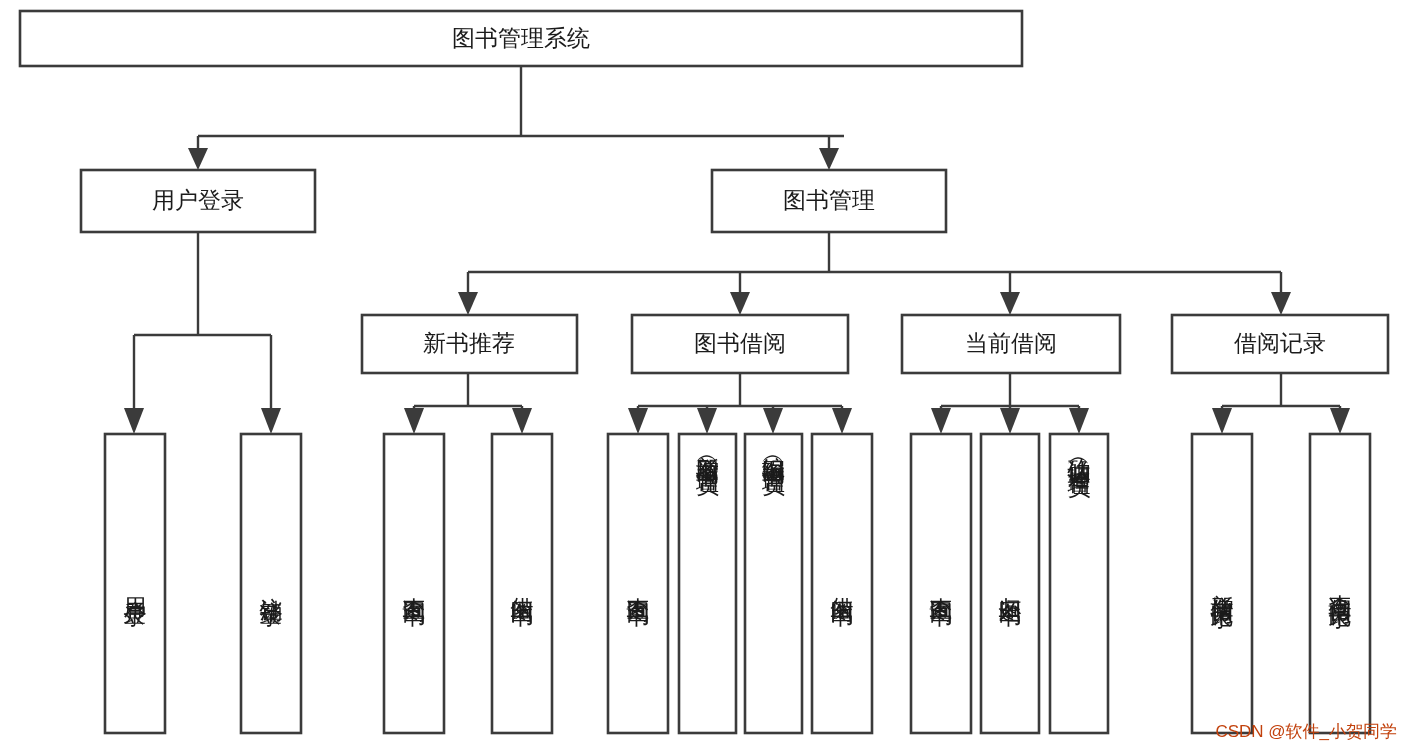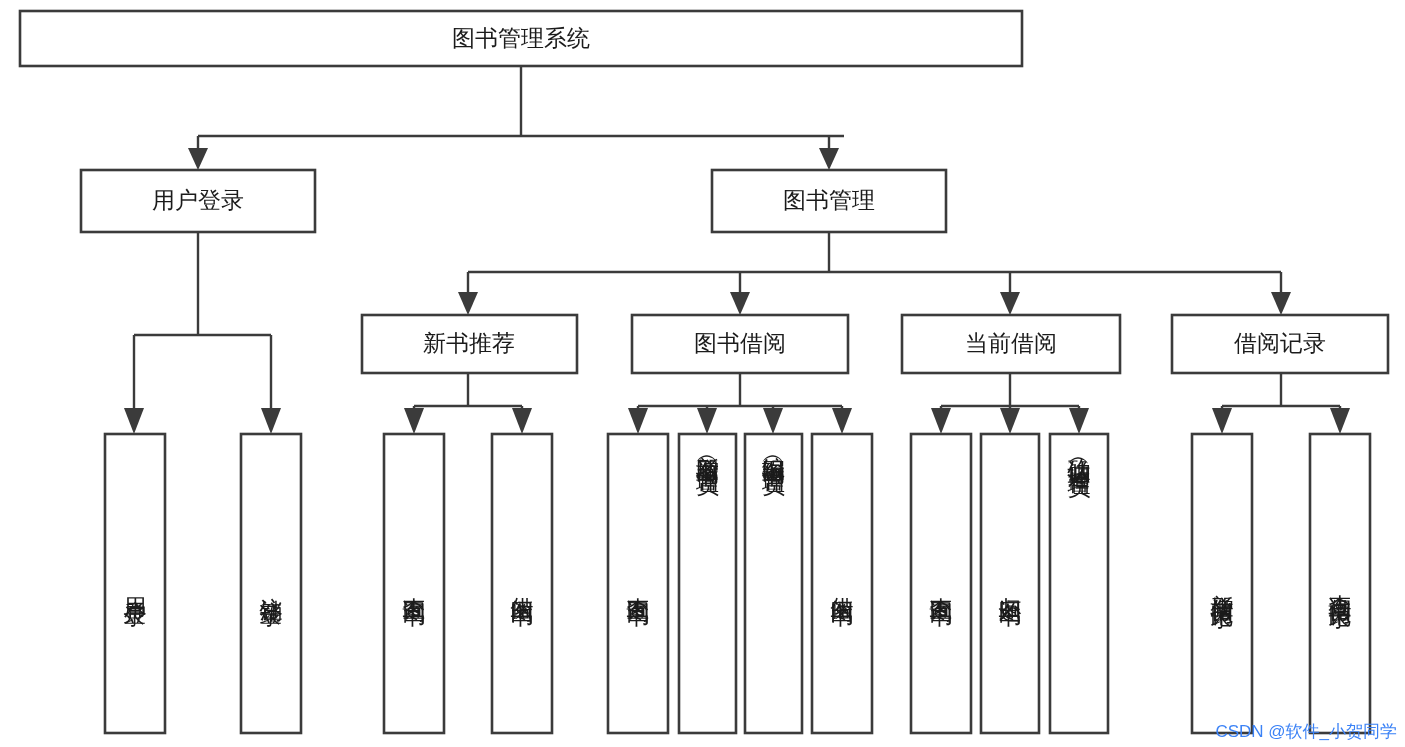--- a/index.html
+++ b/index.html
@@ -51,21 +51,21 @@
     color:#1b1b1b;
     letter-spacing:2.5px;
     white-space:nowrap;
   }
   #watermark{
     position:absolute;
     right:8px;
     bottom:4px;
     font-family:"Liberation Sans","DejaVu Sans",sans-serif;
     font-size:17px;
-    color:#3b82f6;
+    color:#c2410c;
     white-space:nowrap;
     user-select:none;
   }
 </style>
 </head>
 <body>
 
 <svg id="diagram" viewBox="0 0 1405 747" xmlns="http://www.w3.org/2000/svg">
 
   <g>

